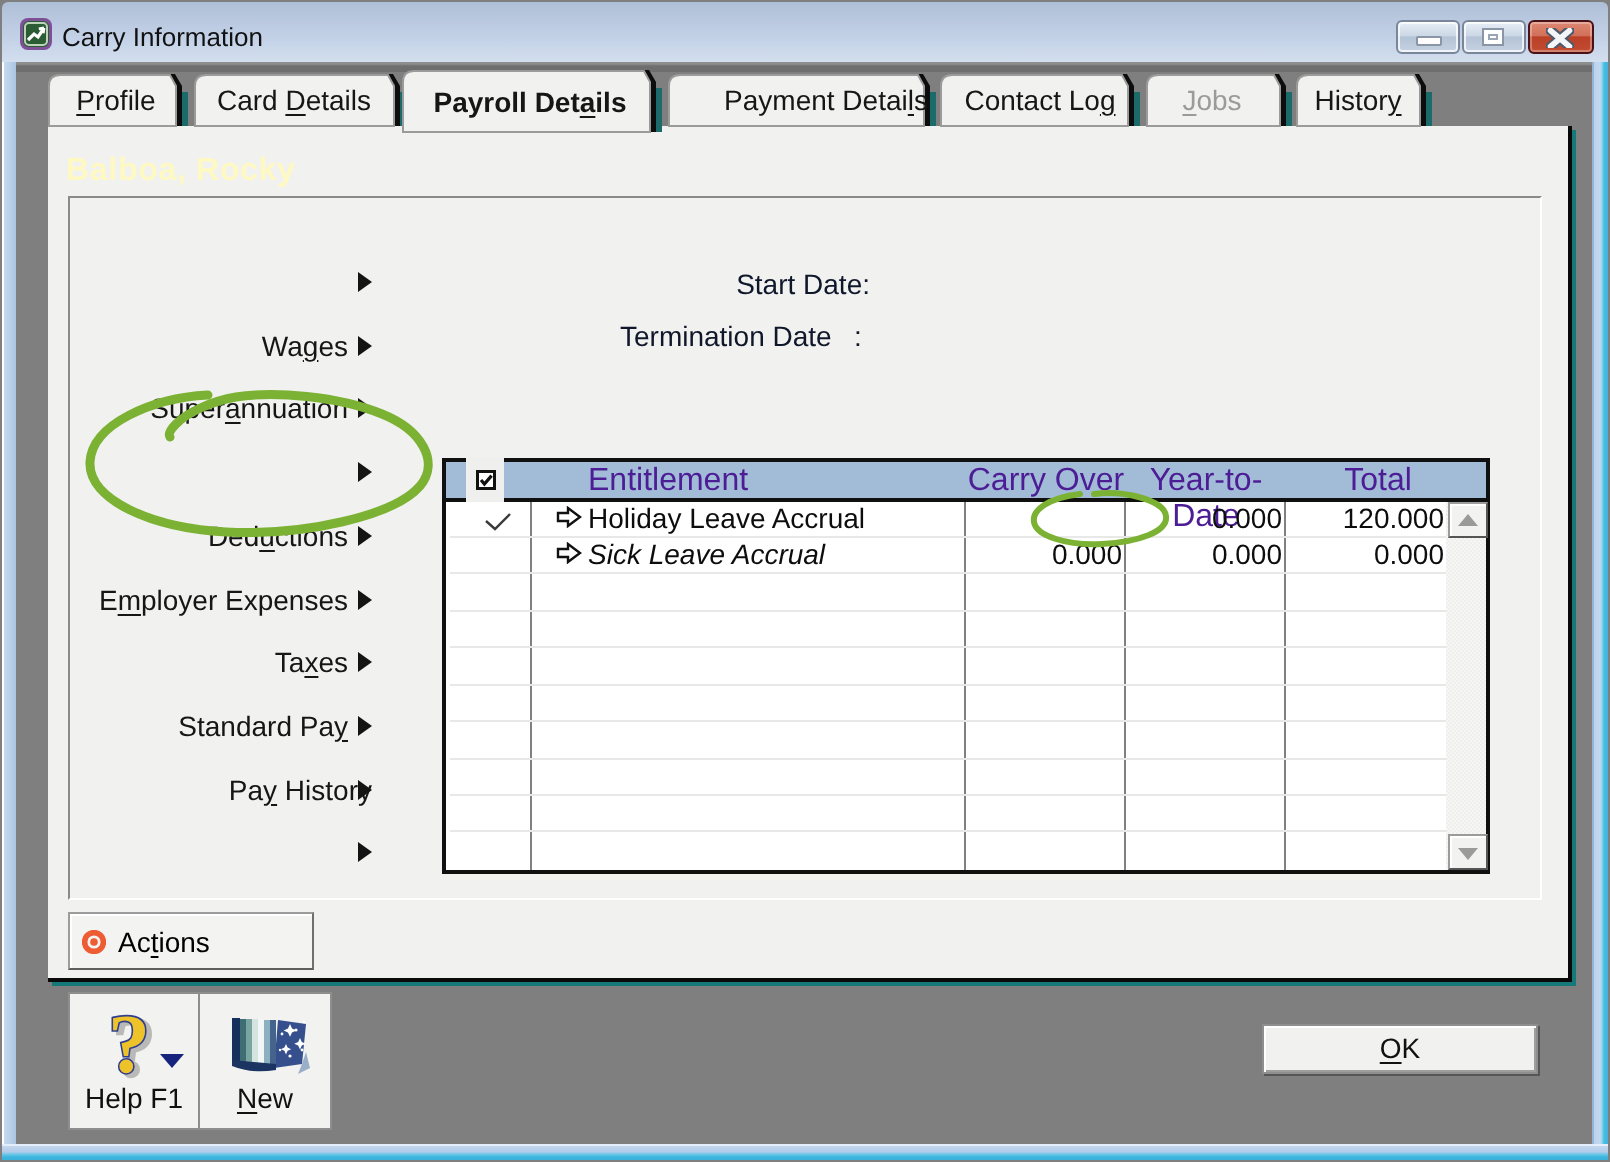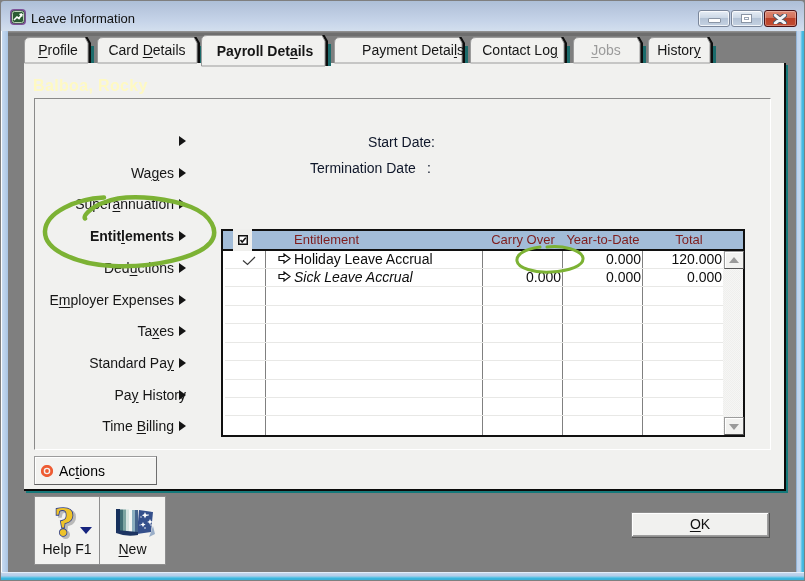--- a/index.html
+++ b/index.html
@@ -33,21 +33,21 @@
      border-right:1px solid #ffffff;border-bottom:1px solid #ffffff;}
   #bname{position:absolute;left:33px;top:77px;font-size:16px;letter-spacing:0.35px;font-weight:bold;color:#fef9c3;}
   
   .nav{position:absolute;left:0px;width:174px;text-align:right;font-size:14px;color:#161616;height:16px;line-height:16px;}
   .navarr{position:absolute;left:179px;width:0;height:0;border-left:7px solid #141414;border-top:5px solid transparent;border-bottom:5px solid transparent;}
   
   .lbl13{position:absolute;font-size:14px;color:#0f172a;}
   
   #tbl{position:absolute;left:221px;top:229px;width:520px;height:204px;background:#fff;border:2px solid #101010;}
   #thead{position:absolute;left:0;top:0;width:520px;height:18px;background:#a2bcd8;border-bottom:2px solid #101010;}
-  .hl{position:absolute;top:1px;font-size:13px;color:#7f1d1d;}
+  .hl{position:absolute;top:1px;font-size:16px;color:#4c1d95;}
   #chkhead{position:absolute;left:10px;top:-2px;width:19px;height:22px;background:#efefed;}
   #chkhead svg{position:absolute;left:5px;top:6px;}
   .vline{position:absolute;top:20px;width:1px;background:#808080;}
   .rline{position:absolute;left:2px;width:498px;height:1px;background:#e8e8e6;}
   .cell{position:absolute;font-size:14px;color:#0d0d0d;height:18px;line-height:18px;}
   .num{text-align:right;}
   
   #sbar{position:absolute;left:500px;top:20px;width:20px;height:184px;background:#efefed;background-image:conic-gradient(#f6f6f5 25%,transparent 0 50%,#f6f6f5 0 75%,transparent 0);background-size:2px 2px;}
   .sbtn{position:absolute;left:1px;width:18px;height:16px;background:#f2f2f0;border:1px solid #9c9c9c;border-bottom-color:#555;border-right-color:#555;box-shadow:inset 1px 1px 0 #fff;}
   .tri-up{position:absolute;left:4px;top:5px;width:0;height:0;border-bottom:6px solid #9a9a9a;border-left:5px solid transparent;border-right:5px solid transparent;}
@@ -69,21 +69,21 @@
   <div id="content"></div>
   <div id="topshadow"></div>
 
   <svg class="abs" style="left:10px;top:9px;z-index:3;" width="16" height="16" viewBox="0 0 16 16">
     <rect x="0" y="0" width="16" height="16" rx="4" fill="#7e5098"></rect>
     <rect x="1.5" y="1.5" width="13" height="13" rx="3" fill="#2b5c33"></rect>
     <rect x="2.5" y="2.5" width="11" height="11" rx="2" fill="none" stroke="#bdd3b9" stroke-width="1"></rect>
     <path d="M4 11 L7 8 L9 9.5 L12 5" stroke="#fff" stroke-width="1.6" fill="none"></path>
     <path d="M12 5 l-2.6 .4 M12 5 l-.4 2.6" stroke="#fff" stroke-width="1.4"></path>
   </svg>
-  <span style="position:absolute;left:31px;top:11px;font-size:13px;color:#111;z-index:3;">Leave Information</span>
+  <span style="position:absolute;left:31px;top:11px;font-size:13px;color:#111;z-index:3;">Carry Information</span>
   <div id="btnmin" class="wbtn">
       <div class="glyph"></div>
     </div>
   <div id="btnmax" class="wbtn">
       <div class="glyph"></div>
     </div>
   <div id="btncls" class="wbtn">
       <svg style="position:absolute;left:8px;top:3px;" width="14" height="10" viewBox="0 0 14 10">
         <path d="M2 1 L12 9.5 M12 1 L2 9.5" stroke="#4e5a6a" stroke-width="5" stroke-linecap="round"></path>
         <path d="M2.3 1.3 L11.7 9.2 M11.7 1.3 L2.3 9.2" stroke="#f3f5f8" stroke-width="2.9" stroke-linecap="round"></path>
@@ -123,33 +123,31 @@
 
   <div id="panel"></div>
   <div id="inner"></div>
   <div id="bname">Balboa, Rocky</div>
 
     <div class="navarr" style="top:136px;"></div>
   <div class="nav" style="top:165px;">Wa<u>g</u>es</div>
     <div class="navarr" style="top:168px;"></div>
   <div class="nav" style="top:196px;">Super<u>a</u>nnuation</div>
     <div class="navarr" style="top:199px;"></div>
-  <div class="nav" style="top:228px;font-weight:bold;">Entit<u>l</u>ements</div>
     <div class="navarr" style="top:231px;"></div>
   <div class="nav" style="top:260px;">Ded<u>u</u>ctions</div>
     <div class="navarr" style="top:263px;"></div>
   <div class="nav" style="top:292px;">E<u>m</u>ployer Expenses</div>
     <div class="navarr" style="top:295px;"></div>
   <div class="nav" style="top:323px;">Ta<u>x</u>es</div>
     <div class="navarr" style="top:326px;"></div>
   <div class="nav" style="top:355px;">Standard Pa<u>y</u></div>
     <div class="navarr" style="top:358px;"></div>
   <div class="nav" style="top:387px;padding-left:12px;">Pa<u>y</u> History</div>
     <div class="navarr" style="top:390px;"></div>
-  <div class="nav" style="top:418px;">Time <u>B</u>illing</div>
     <div class="navarr" style="top:421px;"></div>
 
   <div class="lbl13" style="left:335px;top:134px;width:100px;text-align:right;">Start Date:</div>
   <div class="lbl13" style="left:310px;top:160px;">Termination Date</div>
   <div class="lbl13" style="left:427px;top:160px;">:</div>
 
   <div id="tbl">
     <div id="thead">
       <div id="chkhead">
         <svg width="10" height="10" viewBox="0 0 10 10">

